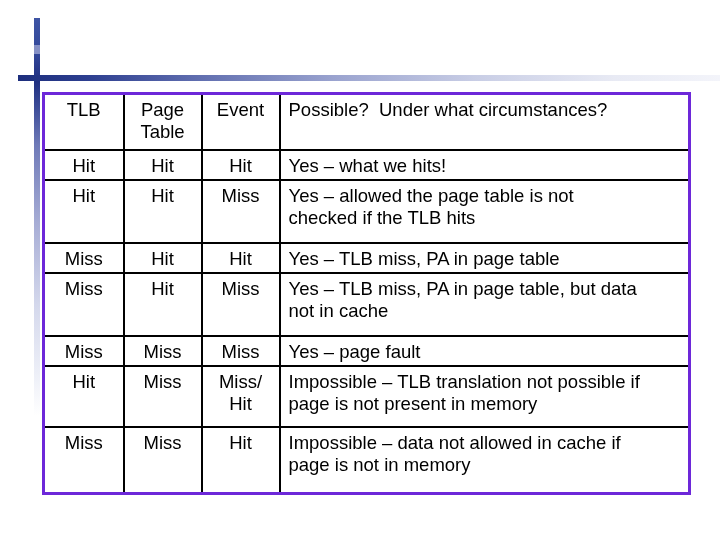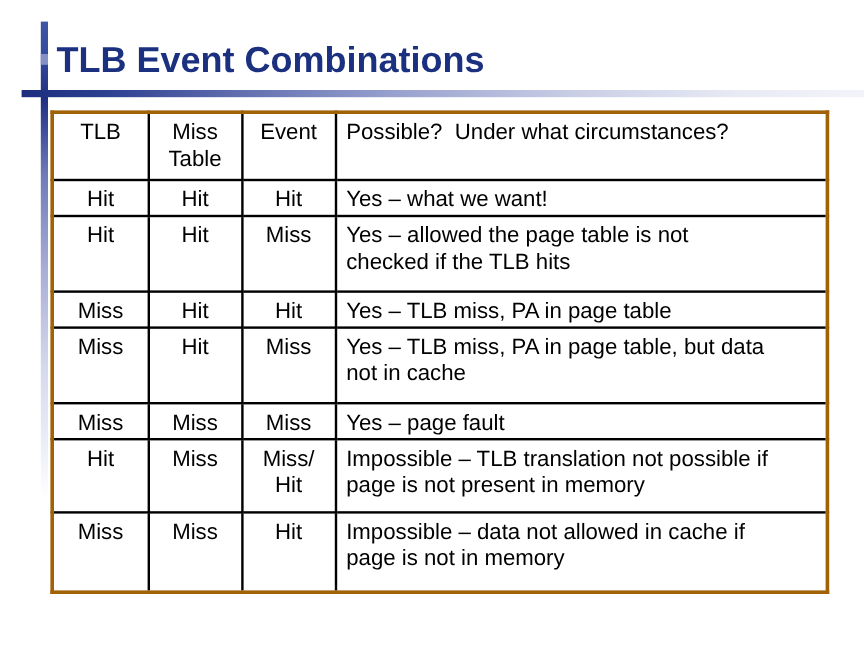--- a/index.html
+++ b/index.html
@@ -30,21 +30,21 @@
 
   .title {
     position: absolute; left: 47px; top: 34px; margin: 0;
     font-size: 30px; font-weight: bold; color: #1b3180;
     white-space: nowrap; line-height: 1.1;
   }
 
   table.tlb {
     position: absolute; left: 42px; top: 92px; width: 646px;
     border-collapse: collapse; table-layout: fixed;
-    border: 3px solid #a16207;
+    border: 3px solid #6d28d9;
   }
   table.tlb th, table.tlb td {
     border: 2px solid #000;
     vertical-align: top;
     color: #000;
     font-size: 18.5px;
     font-weight: normal;
     line-height: 1.2;
     overflow: hidden;
   }
@@ -64,43 +64,42 @@
 </head>
 <body>
 
 <div class="slide">
 
   <div class="vline">
     <div class="vline-notch"></div>
   </div>
   <div class="hline"></div>
 
-  <h1 class="title">TLB Event Combinations</h1>
 
   <table class="tlb">
     <colgroup>
       <col style="width:80px">
       <col style="width:78px">
       <col style="width:78px">
       <col style="width:410px">
     </colgroup>
     <thead>
       <tr class="h-head">
         <th class="c">TLB</th>
-        <th class="c">Miss Table</th>
+        <th class="c">Page Table</th>
         <th class="c">Event</th>
         <th class="p">Possible?  Under what circumstances?</th>
       </tr>
     </thead>
     <tbody>
       <tr class="h-r1">
         <td class="c">Hit</td>
         <td class="c">Hit</td>
         <td class="c">Hit</td>
-        <td class="p">Yes – what we want!</td>
+        <td class="p">Yes – what we hits!</td>
       </tr>
       <tr class="h-r2">
         <td class="c">Hit</td>
         <td class="c">Hit</td>
         <td class="c">Miss</td>
         <td class="p">Yes – allowed the page table is not
 checked if the TLB hits</td>
       </tr>
       <tr class="h-r3">
         <td class="c">Miss</td>

